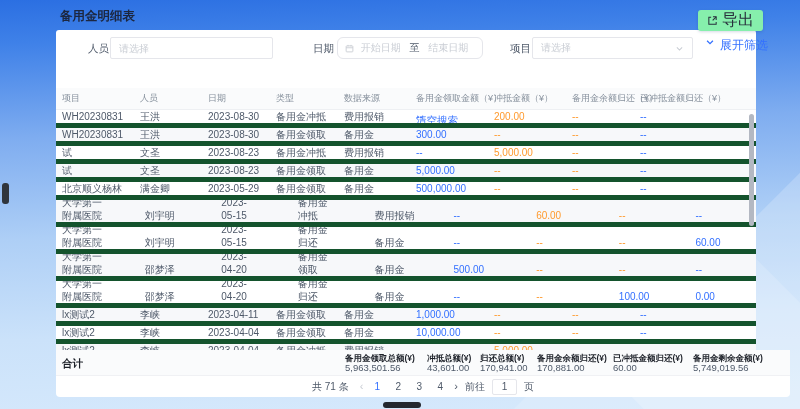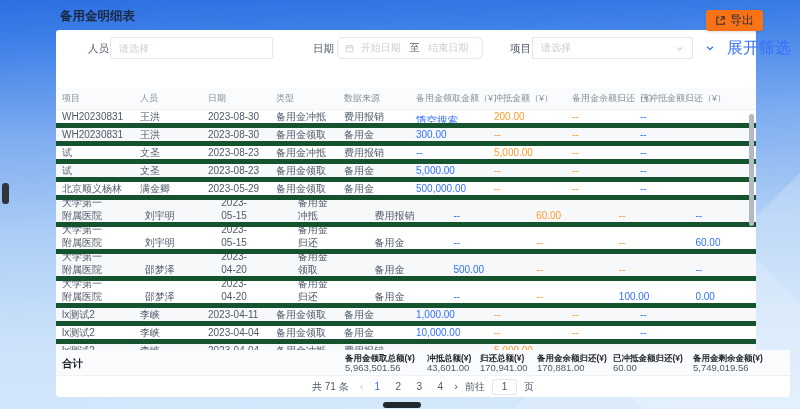--- a/index.html
+++ b/index.html
@@ -9,22 +9,22 @@
     position: relative;
     background: linear-gradient(178deg, #2b6fe2 0%, #3f81e8 10%, #7fadf0 32%, #aecff6 55%, #cbe2fa 78%, #d6e9fc 100%);
     color: #4e5969;
   }
   .deco { position: absolute; background: rgba(255,255,255,.16); transform: rotate(45deg); z-index: 0; }
   .deco.d1 { right: -70px; bottom: -190px; width: 320px; height: 320px; }
   .deco.d2 { right: -190px; bottom: -120px; width: 320px; height: 320px; background: rgba(255,255,255,.2); }
 
   .page-title { position: absolute; left: 60px; top: 8px; font-size: 12.5px; font-weight: 700; color: #1c2740; z-index: 3; }
 
-  .export-btn { position: absolute; right: 37px; top: 10px; height: 21px; padding: 0 9px; background: #f97316;
-    border: none; border-radius: 3px; display: flex; align-items: center; gap: 4px; font-size: 12px;
+  .export-btn { position: absolute; right: 37px; top: 10px; height: 21px; padding: 0 9px; background: #86efac;
+    border: none; border-radius: 3px; display: flex; align-items: center; gap: 4px; font-size: 16px;
     color: #272e3b; z-index: 3; box-shadow: 0 1px 3px rgba(20,50,110,.18); cursor: pointer; }
 
   .card-top { position: absolute; left: 56px; top: 30px; width: 700px; height: 320px; background: #fff;
     border-radius: 3px 3px 0 0; z-index: 2; }
   .card-bottom { position: absolute; left: 56px; top: 350px; width: 734px; height: 47px; background: #fff;
     border-radius: 0 0 4px 4px; z-index: 2; }
 
   
   .filters { position: relative; height: 56px; }
   .f-label { position: absolute; top: 7px; height: 22px; line-height: 22px; font-size: 10.5px; color: #4e5969; }
@@ -33,22 +33,22 @@
     font-size: 10px; color: #4e5969; padding: 0 8px; outline: none; background: #fff; }
   .f-input::placeholder { color: #c9cdd4; }
   .inp-person { left: 54px; width: 163px; }
   .date-box { position: absolute; left: 281px; top: 7px; width: 146px; height: 22px; border: 1px solid #e5e6eb;
     border-radius: 6px; display: flex; align-items: center; padding: 0 7px; font-size: 10px; cursor: pointer; background:#fff; }
   .date-box .ph { color: #c9cdd4; flex: 1; text-align: center; }
   .date-box .to { color: #4e5969; padding: 0 2px; }
   .select-box { position: absolute; left: 476px; top: 7px; width: 161px; height: 22px; border: 1px solid #e5e6eb;
     border-radius: 2px; display: flex; align-items: center; padding: 0 8px; font-size: 10px; cursor: pointer; background:#fff; }
   .select-box .ph { color: #c9cdd4; flex: 1; }
-  .expand-link { position: absolute; left: 649px; top: 7px; height: 22px; display: flex; align-items: center;
-    gap: 12px; color: #3370ff; font-size: 16px; cursor: pointer; white-space: nowrap; }
+  .expand-link { position: absolute; left: 649px; top: 7px; height: 22px; display: flex; align-items: flex-start;
+    gap: 5px; color: #3370ff; font-size: 12px; cursor: pointer; white-space: nowrap; }
   .search-btn { position: absolute; left: 34px; top: 31px; width: 240px; height: 22px; background: #3370ff;
     color: #fff; border: none; border-radius: 2px; font-size: 10.5px; cursor: pointer; }
   .clear-link { position: absolute; left: 360px; top: 31px; height: 22px; line-height: 22px; color: #3370ff;
     font-size: 10.5px; cursor: pointer; margin-top: 48px; }
 
   
   .thead { position: absolute; left: 0; top: 58px; width: 100%; height: 22px; display: flex; align-items: center;
     padding-left: 6px; background: #fafbfc; border-bottom: 1px solid #eef0f3; }
   .th { font-size: 9px; color: #86909c; white-space: nowrap; padding-right: 4px; }
   .tbody { position: absolute; left: 0; top: 80px; width: 100%; height: 240px; overflow: hidden; }

